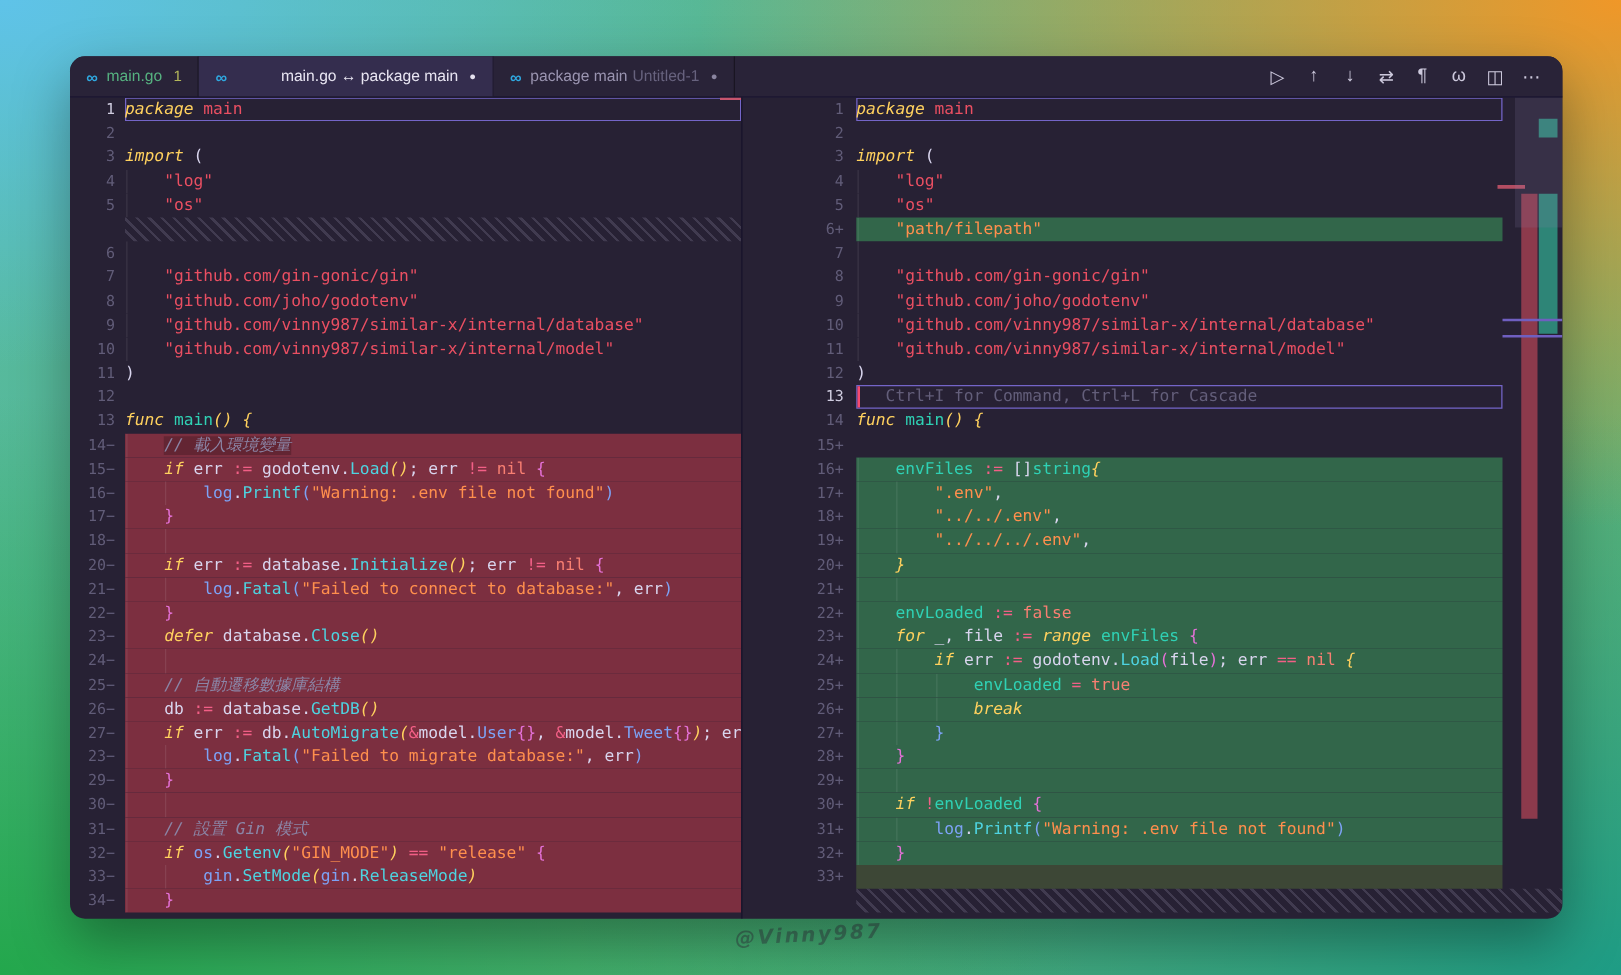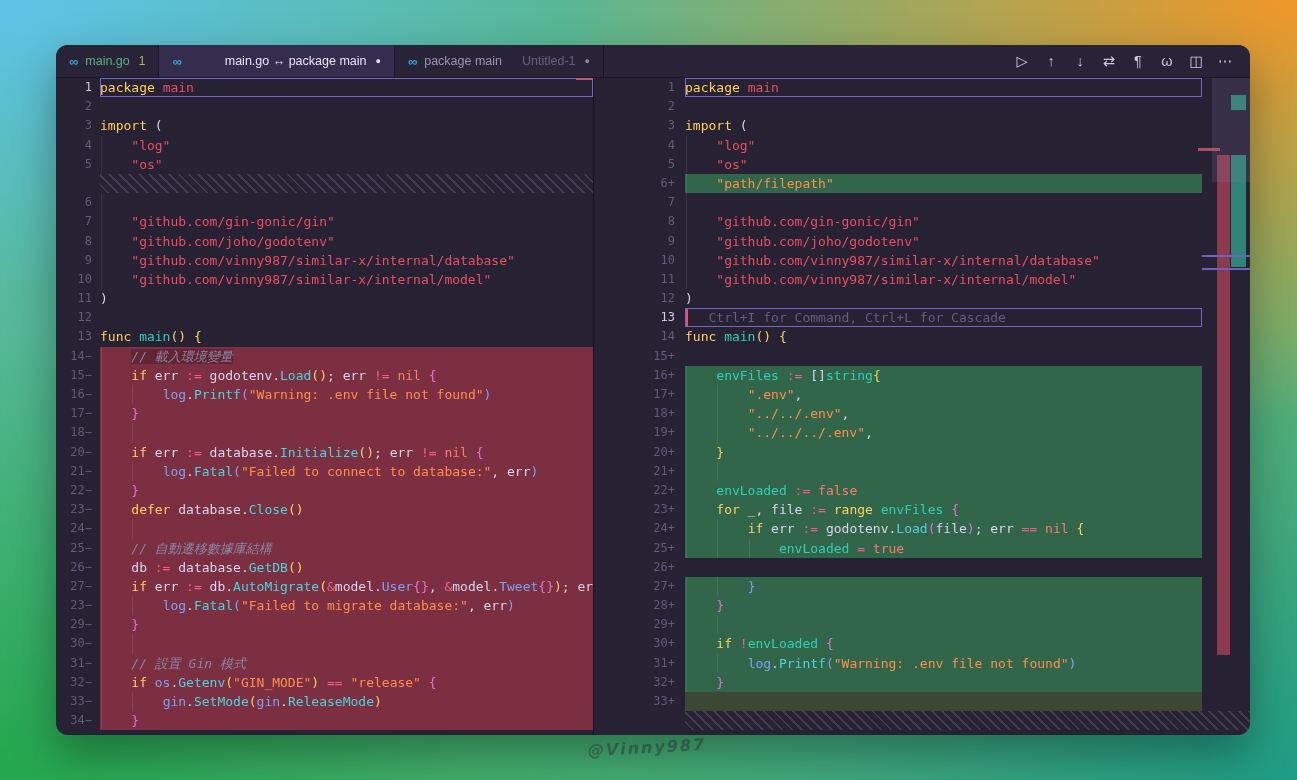--- a/index.html
+++ b/index.html
@@ -35,21 +35,21 @@
     color:#9a94b0; border-right:1px solid rgba(0,0,0,0.38); cursor:default;
     white-space:nowrap;
   }
   .tab.active{ background:var(--active_tab_bg); color:#e8e5f2; }
   .go-ico{ color:#2fa8e0; font-size:13px; margin-right:7px; font-weight:bold; }
   .tab .lbl.git{ color:var(--tab_git_modified); }
   .tab.active .lbl{ color:#e8e5f2;padding-left:36px; }
   .badge{ margin-left:9px; color:var(--badge); font-size:12px; }
   .dot{ margin-left:9px; font-size:9px; color:#8a85a0; }
   .tab.active .dot{ color:#e4e1ee; }
-  .sec{ margin-left:20px; color:#67627e; }
+  .sec{ margin-left:4px; color:#67627e; }
   .tb-actions{ margin-left:auto; display:flex; align-items:center; gap:11px; padding-right:16px; }
   .tb-ico{ width:18px; text-align:center; color:#cdc9dd; font-size:14.5px; cursor:pointer; }
   
   .editor{ position:absolute; top:33px; left:0; right:0; bottom:0; }
   .pane{ position:absolute; top:0; bottom:0; overflow:hidden;
     font-family:"DejaVu Sans Mono", monospace; font-size:13px; }
   .pane-left{ left:0; width:537px; }
   .divider{ position:absolute; left:537px; top:0; bottom:0; width:1px; background:#17122a; z-index:3;}
   .pane-right{ left:538px; width:656px; }
   .row{ display:flex; height:19.2px; line-height:19.2px; }
@@ -62,21 +62,21 @@
   .pane-right .code{ width:517px; }
   .row.del .code{ background:var(--deleted_line_bg); }
   .row.add .code{ background:var(--added_line_bg); }
   .row.adddark .code{ background:var(--added_line_dark_bg); }
   .row.filler .code{ flex:1; width:auto;
     background:repeating-linear-gradient(45deg, transparent 0 5px, rgba(200,194,226,0.16) 5px 7px); }
   .code.cur{ box-shadow:inset 0 0 0 1px var(--current_line_border); }
   .guide{ position:absolute; top:0; bottom:0; width:1px; background:rgba(255,255,255,0.09); }
   .cursor{ position:absolute; left:1px; top:1px; bottom:1px; width:2px; background:var(--cursor); }
   .inl{ background:rgba(0,0,0,0.20); }
-  .c-kw{color:var(--kw);} .c-red{color:var(--red);} .c-org{color:var(--org);}
+  .c-kw{color:var(--kw);font-style:italic;} .c-red{color:var(--red);} .c-org{color:var(--org);}
   .c-cyn{color:var(--cyn);} .c-tea{color:var(--tea);} .c-blu{color:var(--blu);}
   .c-lav{color:var(--lav);} .c-pnk{color:var(--pnk);} .c-sal{color:var(--sal);}
   .c-mag{color:var(--mag);} .c-gho{color:var(--gho);}
   .c-cmt{color:var(--cmt); font-style:italic;}
   
   .ruler-el{ position:absolute; z-index:4; }
   .slider{ right:0; top:0; width:38px; height:104px; background:rgba(140,132,175,0.16); }
   .rl-red{ left:623px; top:77px; width:13px; height:500px; background:var(--ruler_red); }
   .rl-teal-a{ left:637px; top:17px; width:15px; height:15px; background:var(--ruler_teal); }
   .rl-teal-b{ left:637px; top:77px; width:15px; height:112px; background:var(--ruler_teal); }
@@ -364,20 +364,21 @@
         <div class="row add">
           <div class="gut">24+</div>
           <div class="code"><span class="guide" style="left: 1px;"></span><span class="guide" style="left: 32.3px;"></span><span class="c-lav">        </span><span class="c-kw">if</span><span class="c-lav"> err </span><span class="c-pnk">:=</span><span class="c-lav"> godotenv</span><span class="c-lav">.</span><span class="c-cyn">Load</span><span class="c-mag">(</span><span class="c-lav">file</span><span class="c-mag">)</span><span class="c-lav">; err </span><span class="c-pnk">==</span><span class="c-lav"> </span><span class="c-sal">nil</span><span class="c-lav"> </span><span class="c-kw">{</span></div>
         </div>
         <div class="row add">
           <div class="gut">25+</div>
           <div class="code"><span class="guide" style="left: 1px;"></span><span class="guide" style="left: 32.3px;"></span><span class="guide" style="left: 63.6px;"></span><span class="c-lav">            </span><span class="c-tea">envLoaded </span><span class="c-pnk">=</span><span class="c-lav"> </span><span class="c-sal">true</span></div>
         </div>
         <div class="row add">
           <div class="gut">26+</div>
+          <div class="code"><span class="guide" style="left: 1px;"></span><span class="guide" style="left: 32.3px;"></span><span class="guide" style="left: 63.6px;"></span><span class="c-lav">            </span><span class="c-kw">break</span></div>
         </div>
         <div class="row add">
           <div class="gut">27+</div>
           <div class="code"><span class="guide" style="left: 1px;"></span><span class="guide" style="left: 32.3px;"></span><span class="c-lav">        </span><span class="c-blu">}</span></div>
         </div>
         <div class="row add">
           <div class="gut">28+</div>
           <div class="code"><span class="guide" style="left: 1px;"></span><span class="c-lav">    </span><span class="c-mag">}</span></div>
         </div>
         <div class="row add">

